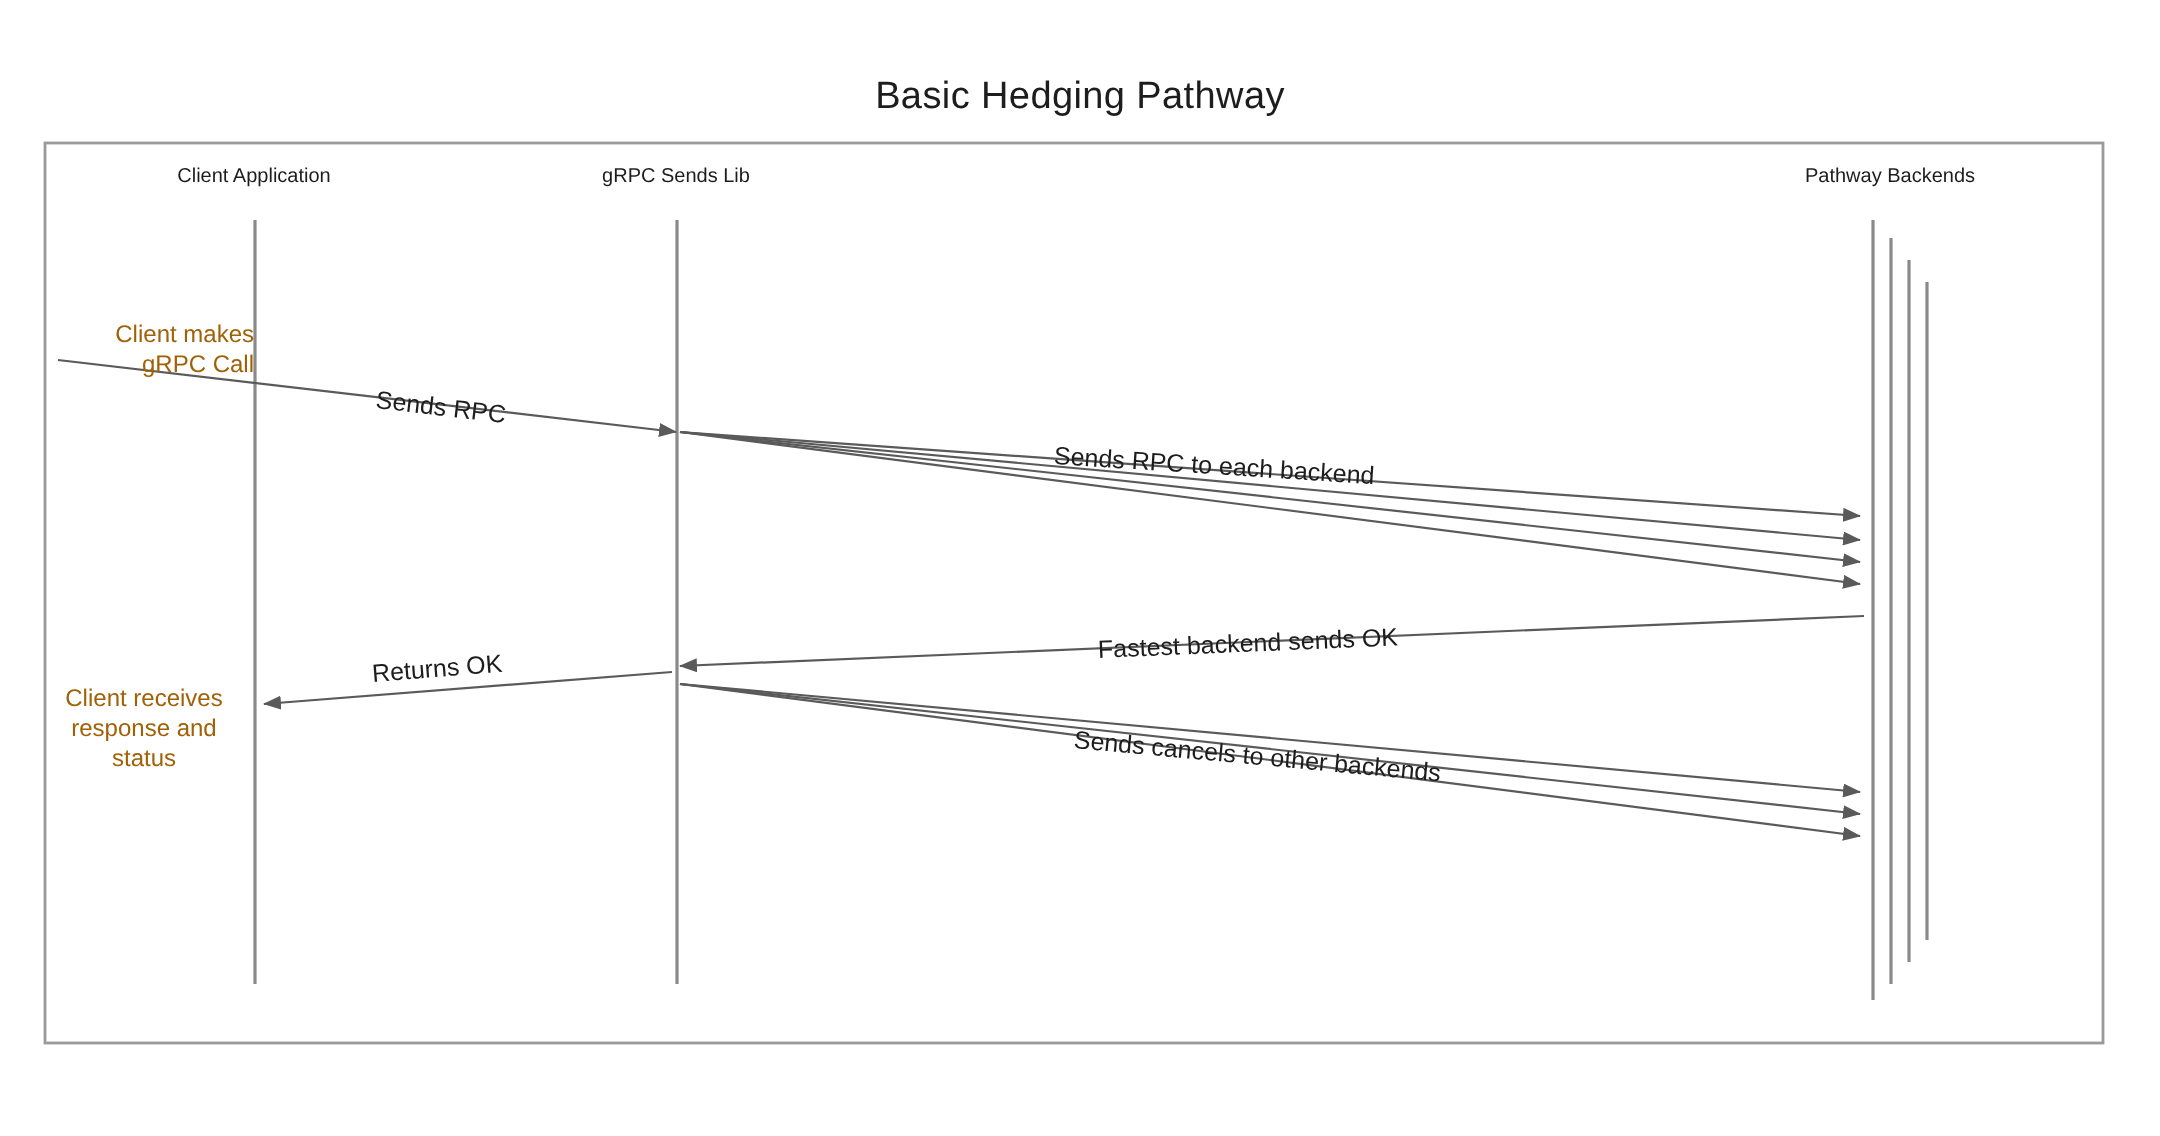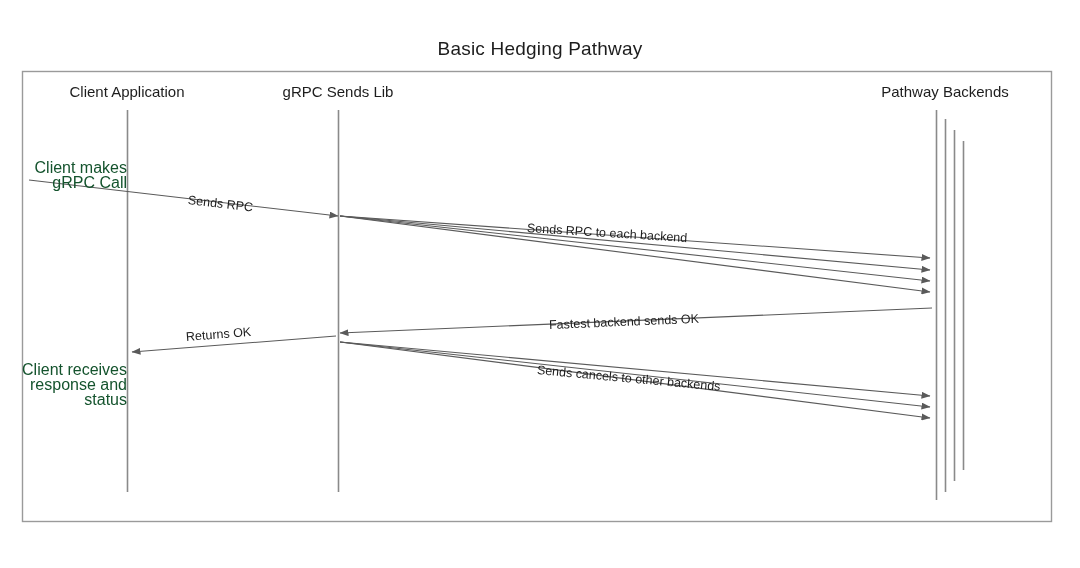--- a/index.html
+++ b/index.html
@@ -34,30 +34,30 @@
     top: 38px;
     width: 1080px;
     text-align: center;
     font-size: 19px;
     color: #1d1d1d;
     letter-spacing: 0.2px;
     white-space: nowrap;
   }
   .lane-header {
     position: absolute;
-    font-size: 15px;
+    font-size: 10px;
     color: #1d1d1d;
     white-space: nowrap;
     transform: translateX(-50%);
   }
   .note {
     position: absolute;
-    font-size: 16px;
+    font-size: 12px;
     line-height: 15px;
-    color: #14532d;
+    color: #a16207;
     text-align: right;
     white-space: pre-line;
   }
   .msg-label {
     position: absolute;
     font-size: 12.5px;
     color: #1d1d1d;
     white-space: nowrap;
     transform-origin: 0 50%;
   }
@@ -104,21 +104,21 @@
       <line x1="340" y1="342" x2="930" y2="418" stroke="#5a5a5a" stroke-width="1.1" marker-end="url(#arrowhead)"></line>
     </g>
   </svg>
 
   <div class="lane-header" style="left:127px; top:83px;">Client Application</div>
   <div class="lane-header" style="left:338px; top:83px;">gRPC Sends Lib</div>
   <div class="lane-header" style="left:945px; top:83px;">Pathway Backends</div>
 
   <div class="note" style="left:17px; top:160px; width:110px;">Client makes
 gRPC Call</div>
-  <div class="note" style="left:17px; top:362px; width:110px;">Client receives
+  <div class="note" style="left:17px; top:342px; width:110px;text-align:center;">Client receives
 response and
 status</div>
 
   <div class="msg-label" style="left:188px; top:193px; transform: rotate(6.6deg);">Sends RPC</div>
   <div class="msg-label" style="left:527px; top:221px; transform: rotate(3.6deg);">Sends RPC to each backend</div>
   <div class="msg-label" style="left:549px; top:318px; transform: rotate(-2.4deg);">Fastest backend sends OK</div>
   <div class="msg-label" style="left:186px; top:330px; transform: rotate(-4.5deg);">Returns OK</div>
   <div class="msg-label" style="left:537px; top:363px; transform: rotate(5.2deg);">Sends cancels to other backends</div>
 
 </div>

